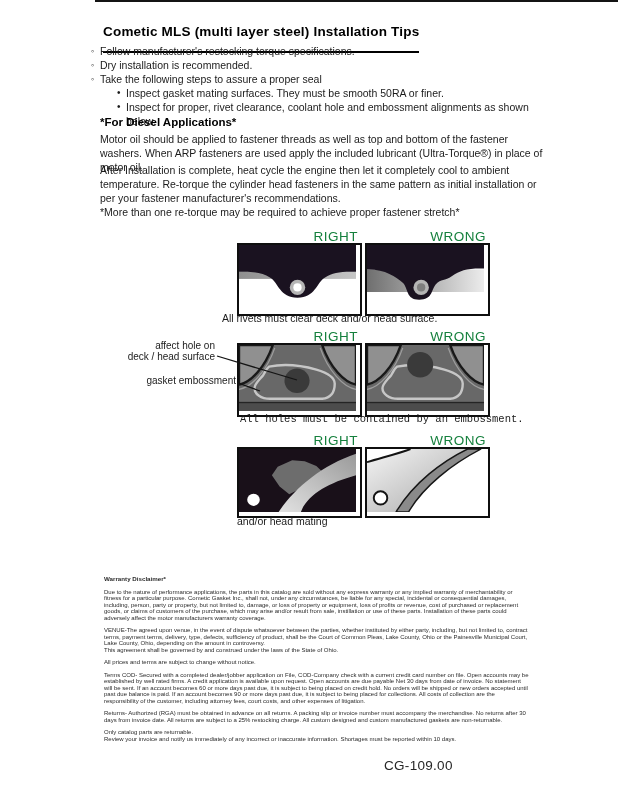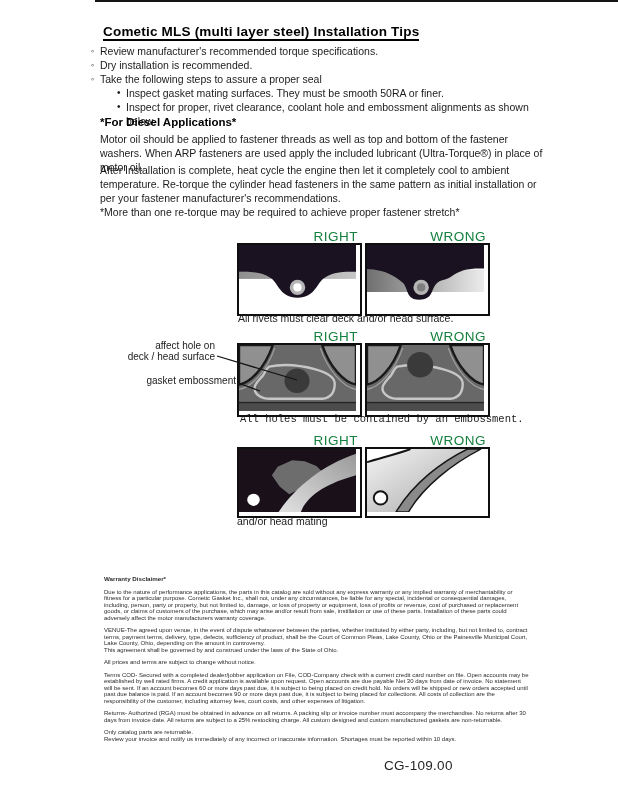--- a/index.html
+++ b/index.html
@@ -5,21 +5,21 @@
   html,body{margin:0;padding:0;background:#e8e8e8;}
   .page{
     position:relative;width:618px;height:800px;background:#ffffff;
     font-family:"Liberation Sans",sans-serif;color:#1b1b1b;overflow:hidden;
     margin:0 auto;
   }
   .abs{position:absolute;}
   .top-rule{left:95px;top:0;width:523px;height:2px;background:#141414;}
   .doc-title{
     left:103px;top:24px;font-size:13.5px;font-weight:bold;color:#000;
-    border-bottom:2px solid #000;padding-bottom:0;letter-spacing:0.2px;
+    border-bottom:2px solid #000;padding-bottom:12px;letter-spacing:0.2px;
   }
   .bullets{left:91px;top:44px;width:450px;font-size:10.5px;line-height:14px;}
   .bullet-row{display:flex;}
   .bullet-row .marker{width:9px;flex:0 0 9px;font-size:9px;line-height:14px;}
   .bullet-row.sub{margin-left:26px;}
   .bullet-row.sub .marker{font-size:10px;}
   .diesel-heading{left:100px;top:116px;font-size:11.5px;font-weight:bold;color:#000;}
   .para{font-size:10.5px;line-height:14px;color:#1b1b1b;}
   .p1{left:100px;top:132px;width:446px;}
   .p2{left:100px;top:163px;width:440px;}
@@ -42,21 +42,21 @@
 
 <div class="page">
 
   <div class="abs top-rule"></div>
 
   <div class="abs doc-title">Cometic MLS (multi layer steel) Installation Tips</div>
 
   <div class="abs bullets">
     <div class="bullet-row">
       <span class="marker">◦</span>
-      <span>Review manufacturer's recommended torque specifications.</span>
+      <span>Follow manufacturer's restocking torque specifications.</span>
     </div>
     <div class="bullet-row">
       <span class="marker">◦</span>
       <span>Dry installation is recommended.</span>
     </div>
     <div class="bullet-row">
       <span class="marker">◦</span>
       <span>Take the following steps to assure a proper seal</span>
     </div>
     <div class="bullet-row sub">
@@ -103,21 +103,21 @@
       </defs>
       <rect width="121" height="69" fill="#ffffff"></rect>
       <rect x="0" y="26" width="121" height="24" fill="url(#g1w)"></rect>
       <rect x="0" y="50" width="121" height="19" fill="#ffffff"></rect>
       <path d="M0,0 H121 V25 C104,24.5 96,27 88,33 C80,39 77,35 71,42 C66,48.5 68,58 54,58 C40,58 43,46 37,40 C30,33.5 18,25.5 0,26 Z" fill="#1a1220"></path>
       <circle cx="56" cy="45" r="8" fill="#b5b5b5"></circle>
       <circle cx="56" cy="45" r="4.3" fill="#7e7e7e"></circle>
     </svg>
   </div>
 
-  <div class="abs figcap" style="left:238px;top:313px;">All rivets must clear deck and/or head surface.</div>
+  <div class="abs figcap" style="left:222px;top:313px;">All rivets must clear deck and/or head surface.</div>
 
   <div class="abs figlabel" style="left:237px;top:329px;">RIGHT</div>
   <div class="abs figlabel" style="left:365px;top:329px;">WRONG</div>
 
   <div class="abs calloutlabel" style="left:110px;top:341px;width:105px;">
     <div>affect hole on</div>
     <div>deck / head surface</div>
   </div>
   <div class="abs calloutlabel" style="left:110px;top:376px;width:126px;">gasket embossment</div>
 

